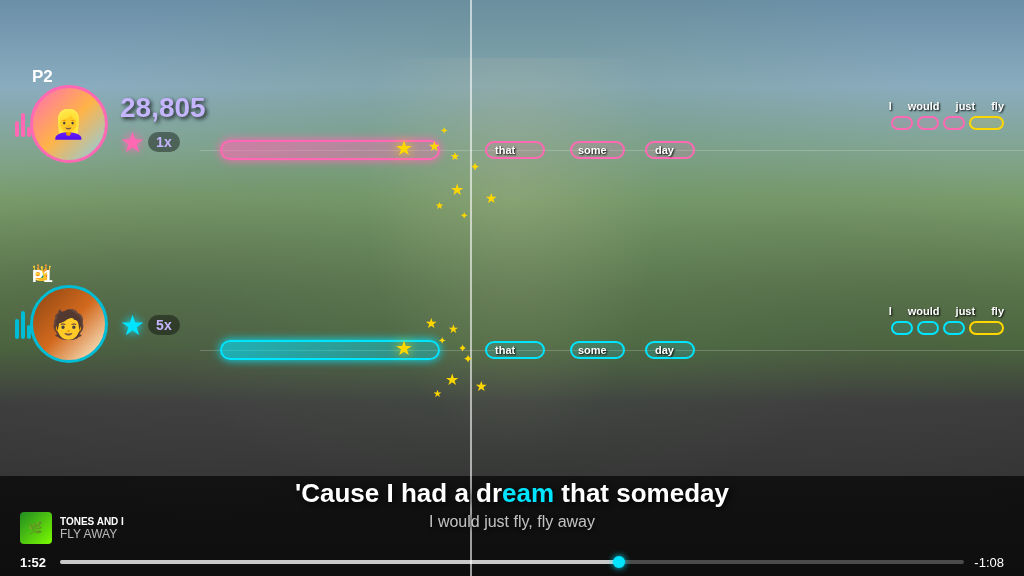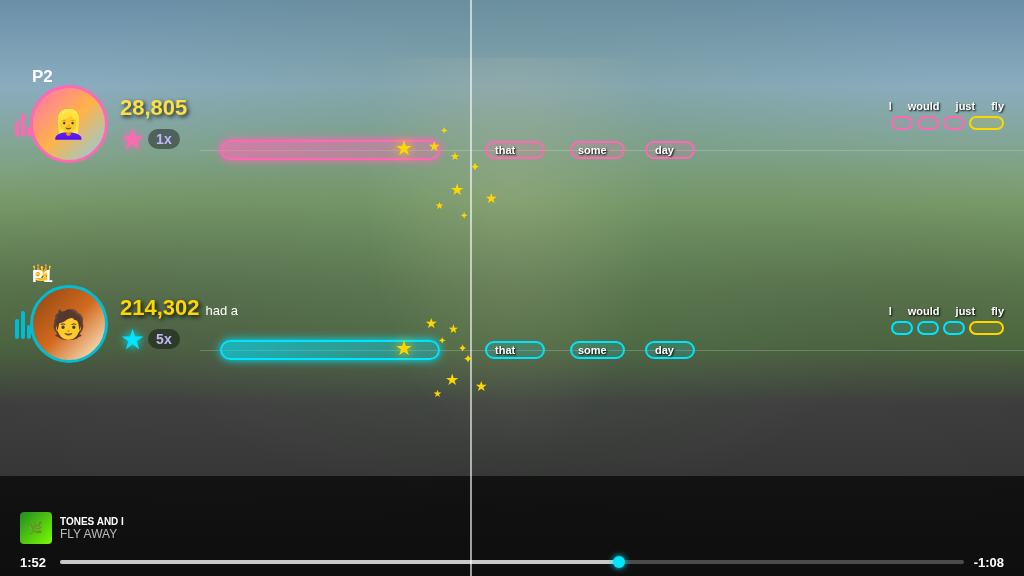--- a/index.html
+++ b/index.html
@@ -113,22 +113,22 @@
       border-radius: 2px;
     }
 
     .score-section {
       display: flex;
       flex-direction: column;
       gap: 2px;
     }
 
     .score-value {
-      color: #fde047;
-      font-size: 22px;
+      color: #c4b5fd;
+      font-size: 28px;
       font-weight: bold;
       text-shadow: 2px 2px 4px rgba(0,0,0,0.8);
     }
 
     .star-row {
       display: flex;
       align-items: center;
       gap: 3px;
     }
 
@@ -366,21 +366,21 @@
       font-weight: bold;
       margin-top: 36px;
     }
 
     .time-right {
       position: absolute;
       bottom: 6px;
       right: 20px;
       color: white;
       font-size: 13px;
-      font-weight: bold;
+      font-weight: normal;
     }
 
     
     .song-info {
       position: absolute;
       bottom: 32px;
       left: 20px;
       display: flex;
       align-items: center;
       gap: 8px;
@@ -469,24 +469,20 @@
     <div class="mic-bar" style="height:20px"></div>
     <div class="mic-bar" style="height:28px"></div>
     <div class="mic-bar" style="height:14px"></div>
   </div>
   <div class="avatar-container">
     <span class="crown-icon">👑</span>
     <span class="player-label" style="top:-18px">P1</span>
     <div class="avatar-circle-p1">🧑</div>
   </div>
   <div class="score-section">
-    <div style="display:flex;align-items:baseline;gap:6px">
-      <div class="score-value" style="font-size:22px;color:#ffd700">214,302</div>
-      <span style="color:white;font-size:13px">had a</span>
-    </div>
     <div class="star-row">
       <span style="font-size:28px;color:#00e5ff;filter:drop-shadow(0 0 4px #00e5ff)">★</span>
       <span class="multiplier">5x</span>
     </div>
   </div>
 </div>
 
 <div class="track-container">
 
   <div class="playhead"></div>
@@ -558,20 +554,24 @@
   </div>
   <div class="upcoming-pill-row">
     <div class="upcoming-pill cyan"></div>
     <div class="upcoming-pill cyan"></div>
     <div class="upcoming-pill cyan"></div>
     <div class="upcoming-pill yellow" style="width:35px"></div>
   </div>
 </div>
 
 <div class="subtitle-area">
+  <div class="lyric-line1">
+    <span>'Cause I had a dr</span><span class="highlighted">eam</span><span> that someday</span>
+  </div>
+  <div class="lyric-line2">I would just fly, fly away</div>
 </div>
 
 <div class="time-left">1:52</div>
 <div class="time-right">-1:08</div>
 <div class="progress-bar-container">
   <div class="progress-fill" style="width:62%">
     <div class="progress-dot"></div>
   </div>
 </div>
 

